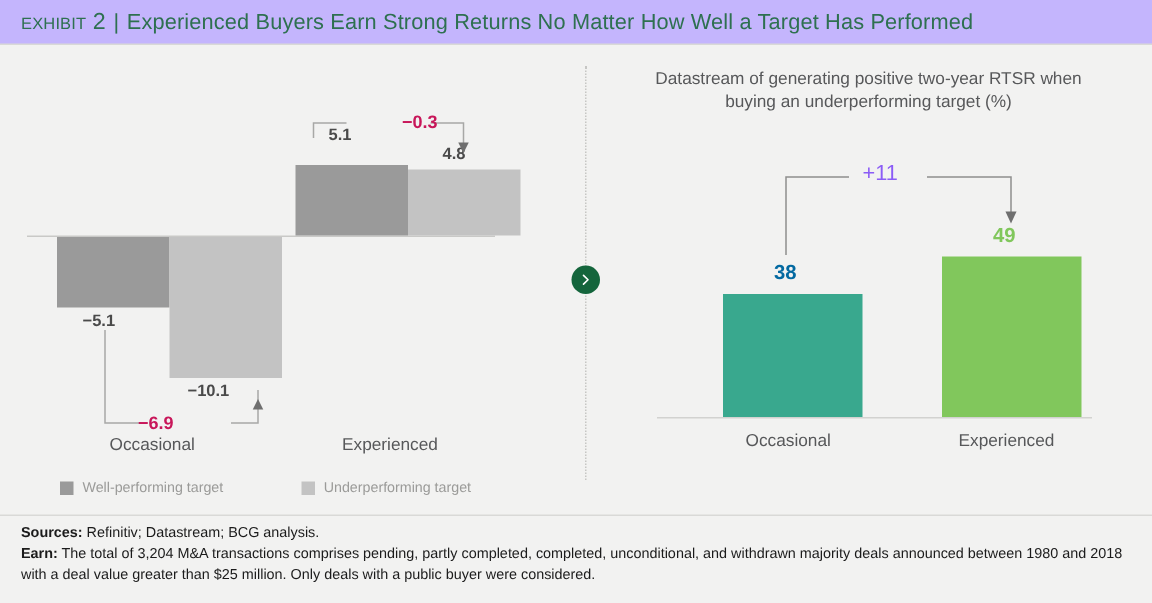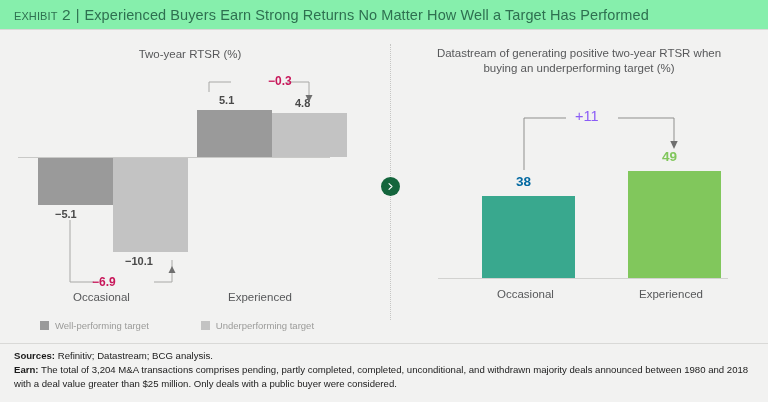--- a/index.html
+++ b/index.html
@@ -22,21 +22,21 @@
     background: #f2f2f1;
     box-sizing: border-box;
   }
 
   
   .title-bar {
     position: absolute;
     left: 0; top: 0;
     width: 768px;
     height: 30px;
-    background: #86efac;
+    background: #c4b5fd;
   }
   .title-text {
     position: absolute;
     left: 14px;
     top: 6px;
     font-size: 14.5px;
     color: #2e7050;
     letter-spacing: 0.1px;
     white-space: nowrap;
   }
@@ -212,37 +212,36 @@
 <div id="exhibit">
 
   <div class="title-bar">
     <div class="title-text">
       <span class="exh">Exhibit 2</span><span style="margin:0 5px;color:#2e7050;">|</span><span>Experienced Buyers Earn Strong Returns No Matter How Well a Target Has Performed</span>
     </div>
   </div>
   <div class="title-rule"></div>
 
   <div class="panel panel-left">
-    <div class="panel-title">Two-year RTSR (%)</div>
 
     <div class="lchart">
 
       <div class="zero-line"></div>
 
       <div class="bar bar-dark" style="left:38px; top:126px; width:75px; height:47px;"></div>
 
       <div class="bar bar-light" style="left:113px; top:126px; width:75px; height:94px;"></div>
 
       <div class="bar bar-dark" style="left:197px; top:78px; width:75px; height:47px;"></div>
 
       <div class="bar bar-light" style="left:272px; top:81px; width:75px; height:44px;"></div>
 
       <div class="val" style="left:55px; top:176px;">−5.1</div>
       <div class="val" style="left:125px; top:223px;">−10.1</div>
-      <div class="val" style="left:219px; top:62px;">5.1</div>
+      <div class="val" style="left:219px; top:52px;">5.1</div>
       <div class="val" style="left:295px; top:65px;">4.8</div>
 
       <svg class="anno" width="140" height="80" style="left:62px; top:188px;">
         <path d="M 8 0 L 8 62 L 32 62" fill="none" stroke="#a8a8a6" stroke-width="1"></path>
         <path d="M 92 62 L 110 62 L 110 40" fill="none" stroke="#a8a8a6" stroke-width="1"></path>
         <path d="M 110 46 L 106.5 53 L 113.5 53 Z" fill="#6f6f6f"></path>
       </svg>
       <div class="val-accent" style="left:92px; top:243px;">−6.9</div>
 
       <svg class="anno" width="130" height="36" style="left:205px; top:44px;">

